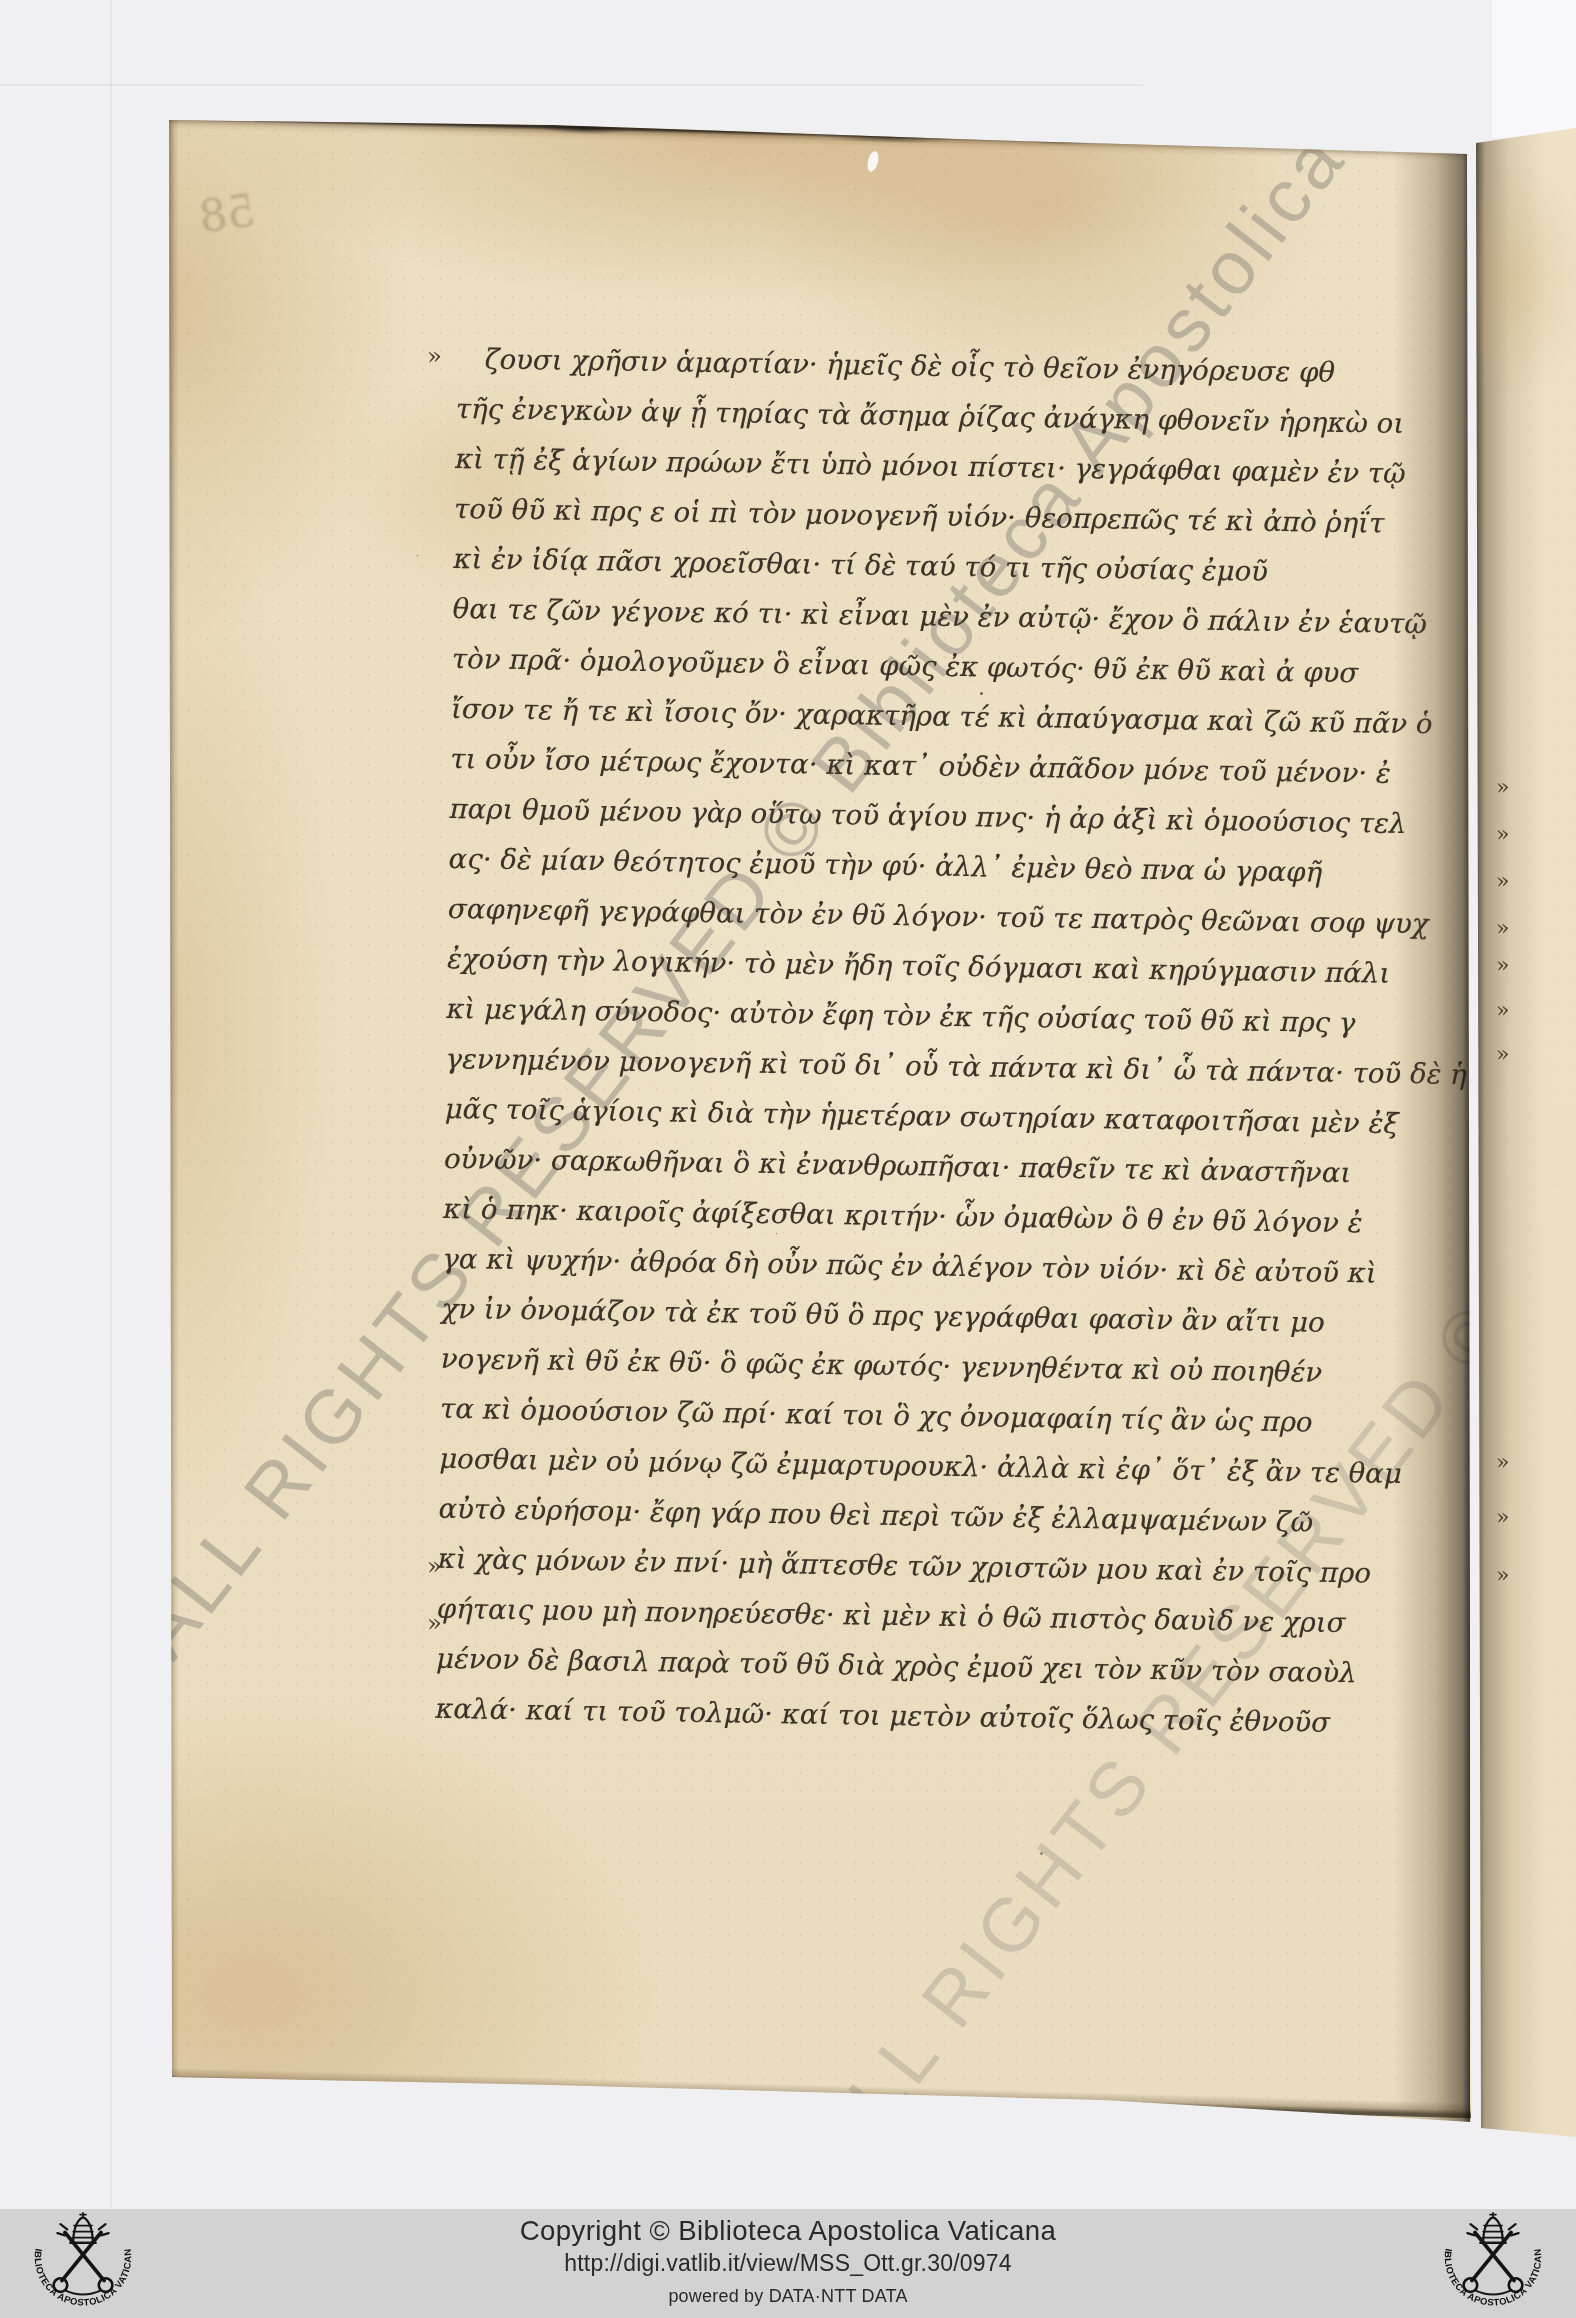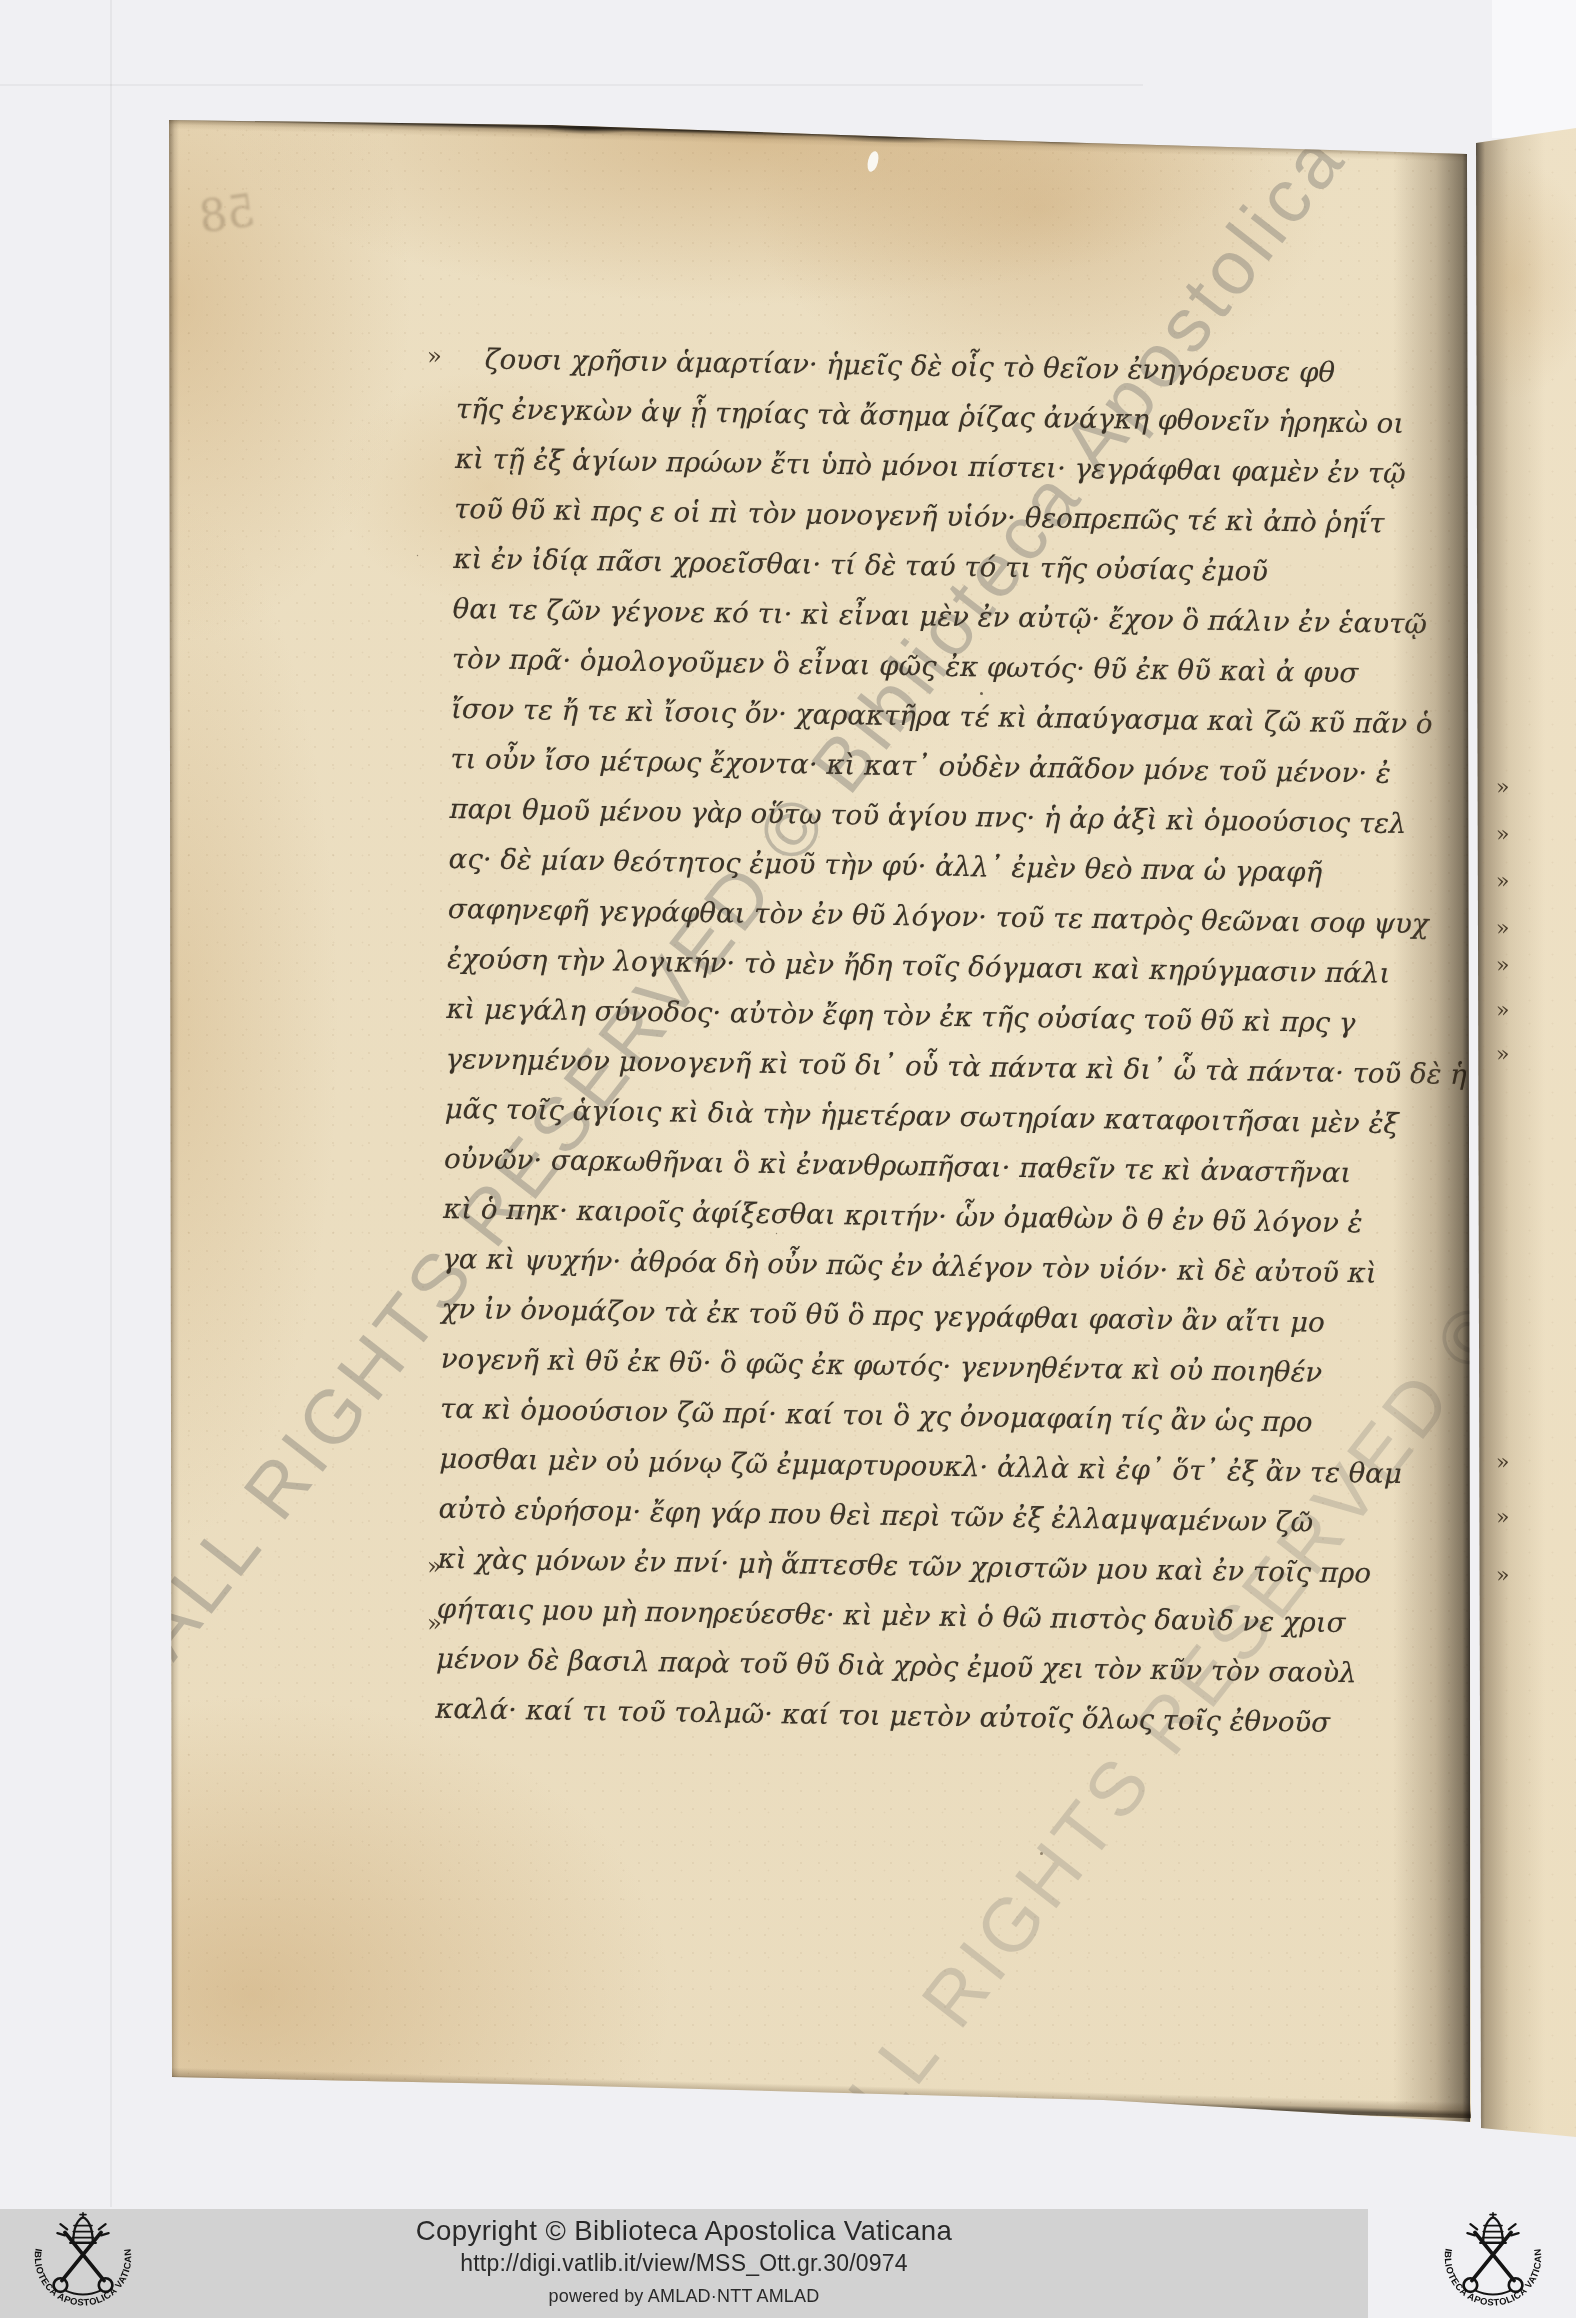--- a/index.html
+++ b/index.html
@@ -117,21 +117,21 @@
     background-size:23px 23px, auto, auto, auto;
   }
   .facing-top-edge{
     position:absolute; left:1474px; top:125px; width:104px; height:11px;
     transform:rotate(-6deg); transform-origin:0 0;
     background:linear-gradient(to bottom, rgba(40,30,18,.65) 0 2.4px, transparent 8.7px);
   }
 
   
   .footer-bar{
-    position:absolute; left:0; top:2209px; width:1368px; height:110px;
+    position:absolute; left:0; top:2209px; width:1576px; height:110px;
     background:#d2d2d2; color:#292929;
   }
   .footer-line{position:absolute; left:0; width:100%; text-align:center; white-space:nowrap;}
   .f-copyright{top:6.3px;  font-size:27.6px; letter-spacing:0.4px;}
   .f-url      {top:41px; font-size:23px; letter-spacing:0.2px;}
   .f-powered  {top:77px; font-size:18px; letter-spacing:0.2px;}
   .footer-logo{position:absolute; top:2211px; width:118px; height:106px;}
   .logo-left{left:23.6px;}
   .logo-right{left:1434px;}
 </style>
@@ -243,21 +243,21 @@
 
     <span class="q-mark" style="top: 1451px;">»</span>
         <span class="q-mark" style="top: 1506px;">»</span>
         <span class="q-mark" style="top: 1564px;">»</span>
       </div>
   </div>
 
   <div class="footer-bar">
     <div class="footer-line f-copyright">Copyright © Biblioteca Apostolica Vaticana</div>
     <div class="footer-line f-url">http://digi.vatlib.it/view/MSS_Ott.gr.30/0974</div>
-    <div class="footer-line f-powered">powered by AMLAD·NTT AMLAD</div>
+    <div class="footer-line f-powered">powered by DATA·NTT DATA</div>
   </div>
   <svg class="footer-logo logo-left" viewBox="0 0 150 134" width="118" height="106">
     <use href="#bav-logo"></use>
   </svg>
   <svg class="footer-logo logo-right" viewBox="0 0 150 134" width="118" height="106">
     <use href="#bav-logo"></use>
   </svg>
 
 </div>
 

